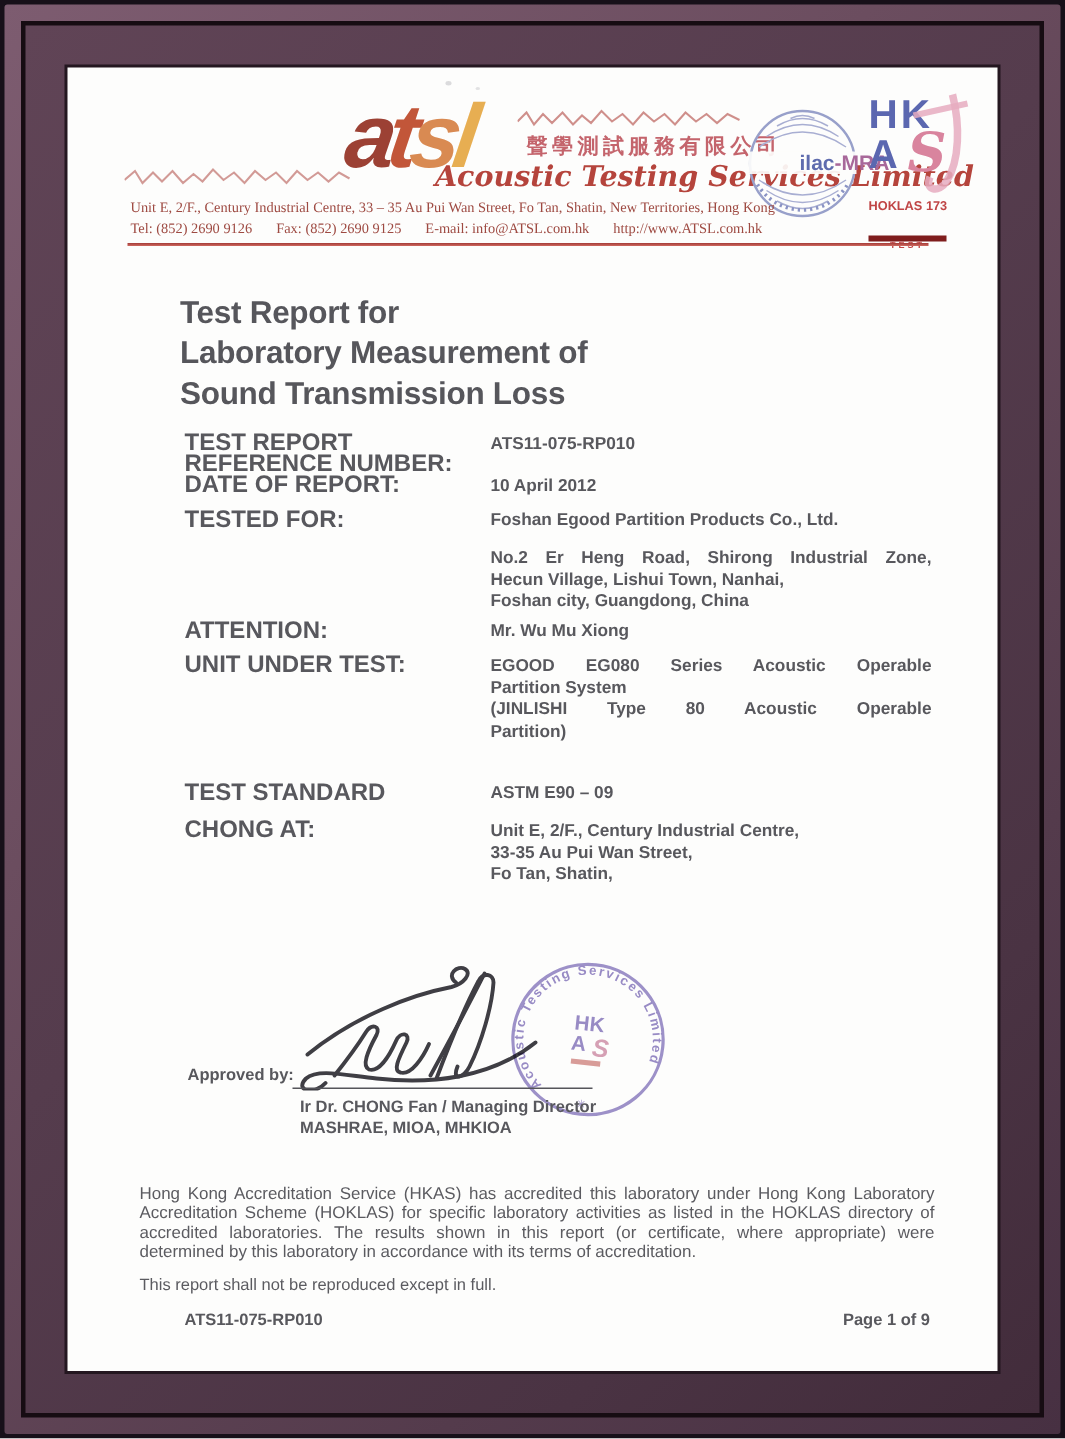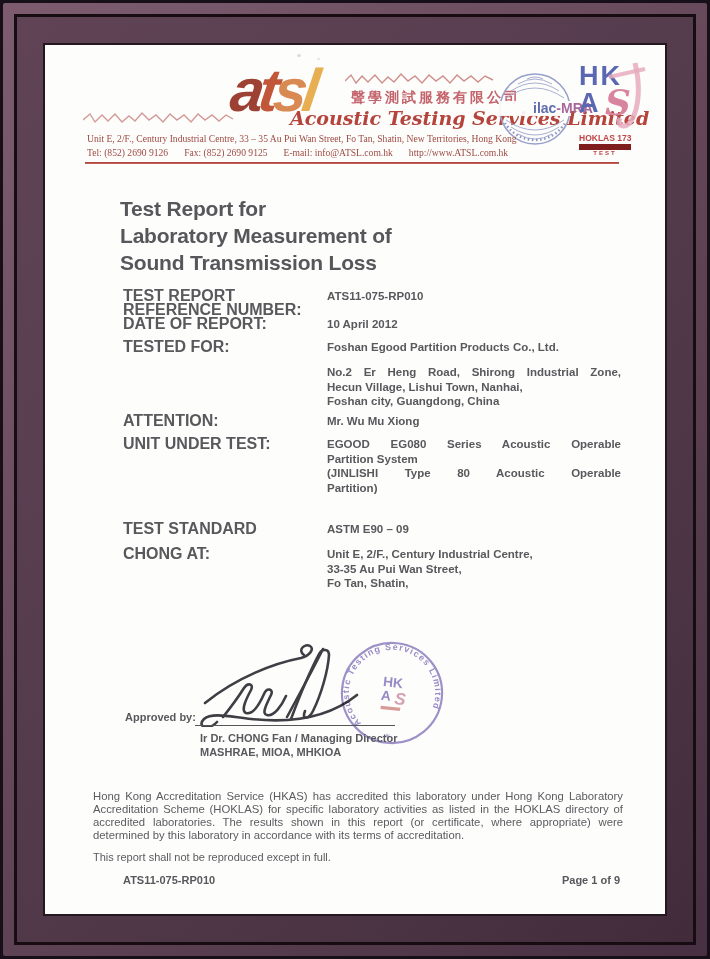--- a/index.html
+++ b/index.html
@@ -37,21 +37,21 @@
   .ilac-b{color:#5f6cae;margin-left:36px;}
   .ilac-r{color:#a8689a;}
 
   .hkas{left:534px;top:18px;width:66px;}
   .hkas-letters{position:relative;height:64px;}
   .hk-row{font-weight:900;font-size:27px;line-height:27px;color:#5b67b0;letter-spacing:2px;}
   .hs{position:absolute;left:26px;top:18px;font-family:"DejaVu Serif",serif;font-style:italic;
     font-weight:700;font-size:36px;color:#d9849e;}
   .hkas-hook{position:absolute;left:18px;top:-4px;}
   .hoklas{margin-top:4px;font-size:8.5px;font-weight:800;color:#c04545;letter-spacing:0;
-    border-bottom:6px solid #7f1d1d;display:inline-block;padding-bottom:1px;}
+    border-bottom:4px solid #7f1d1d;display:inline-block;padding-bottom:15px;}
   .hoklas-test{font-size:6px;font-weight:700;color:#c04545;letter-spacing:2px;text-align:center;width:52px;}
 
   .speck{position:absolute;background:#b9b9bd;border-radius:50%;}
 
   
   .title{position:absolute;left:75px;top:150px;font-size:21px;line-height:27px;font-weight:700;
     color:#56565b;letter-spacing:-0.2px;}
 
   
   .row{position:absolute;left:78px;width:498px;display:flex;}

